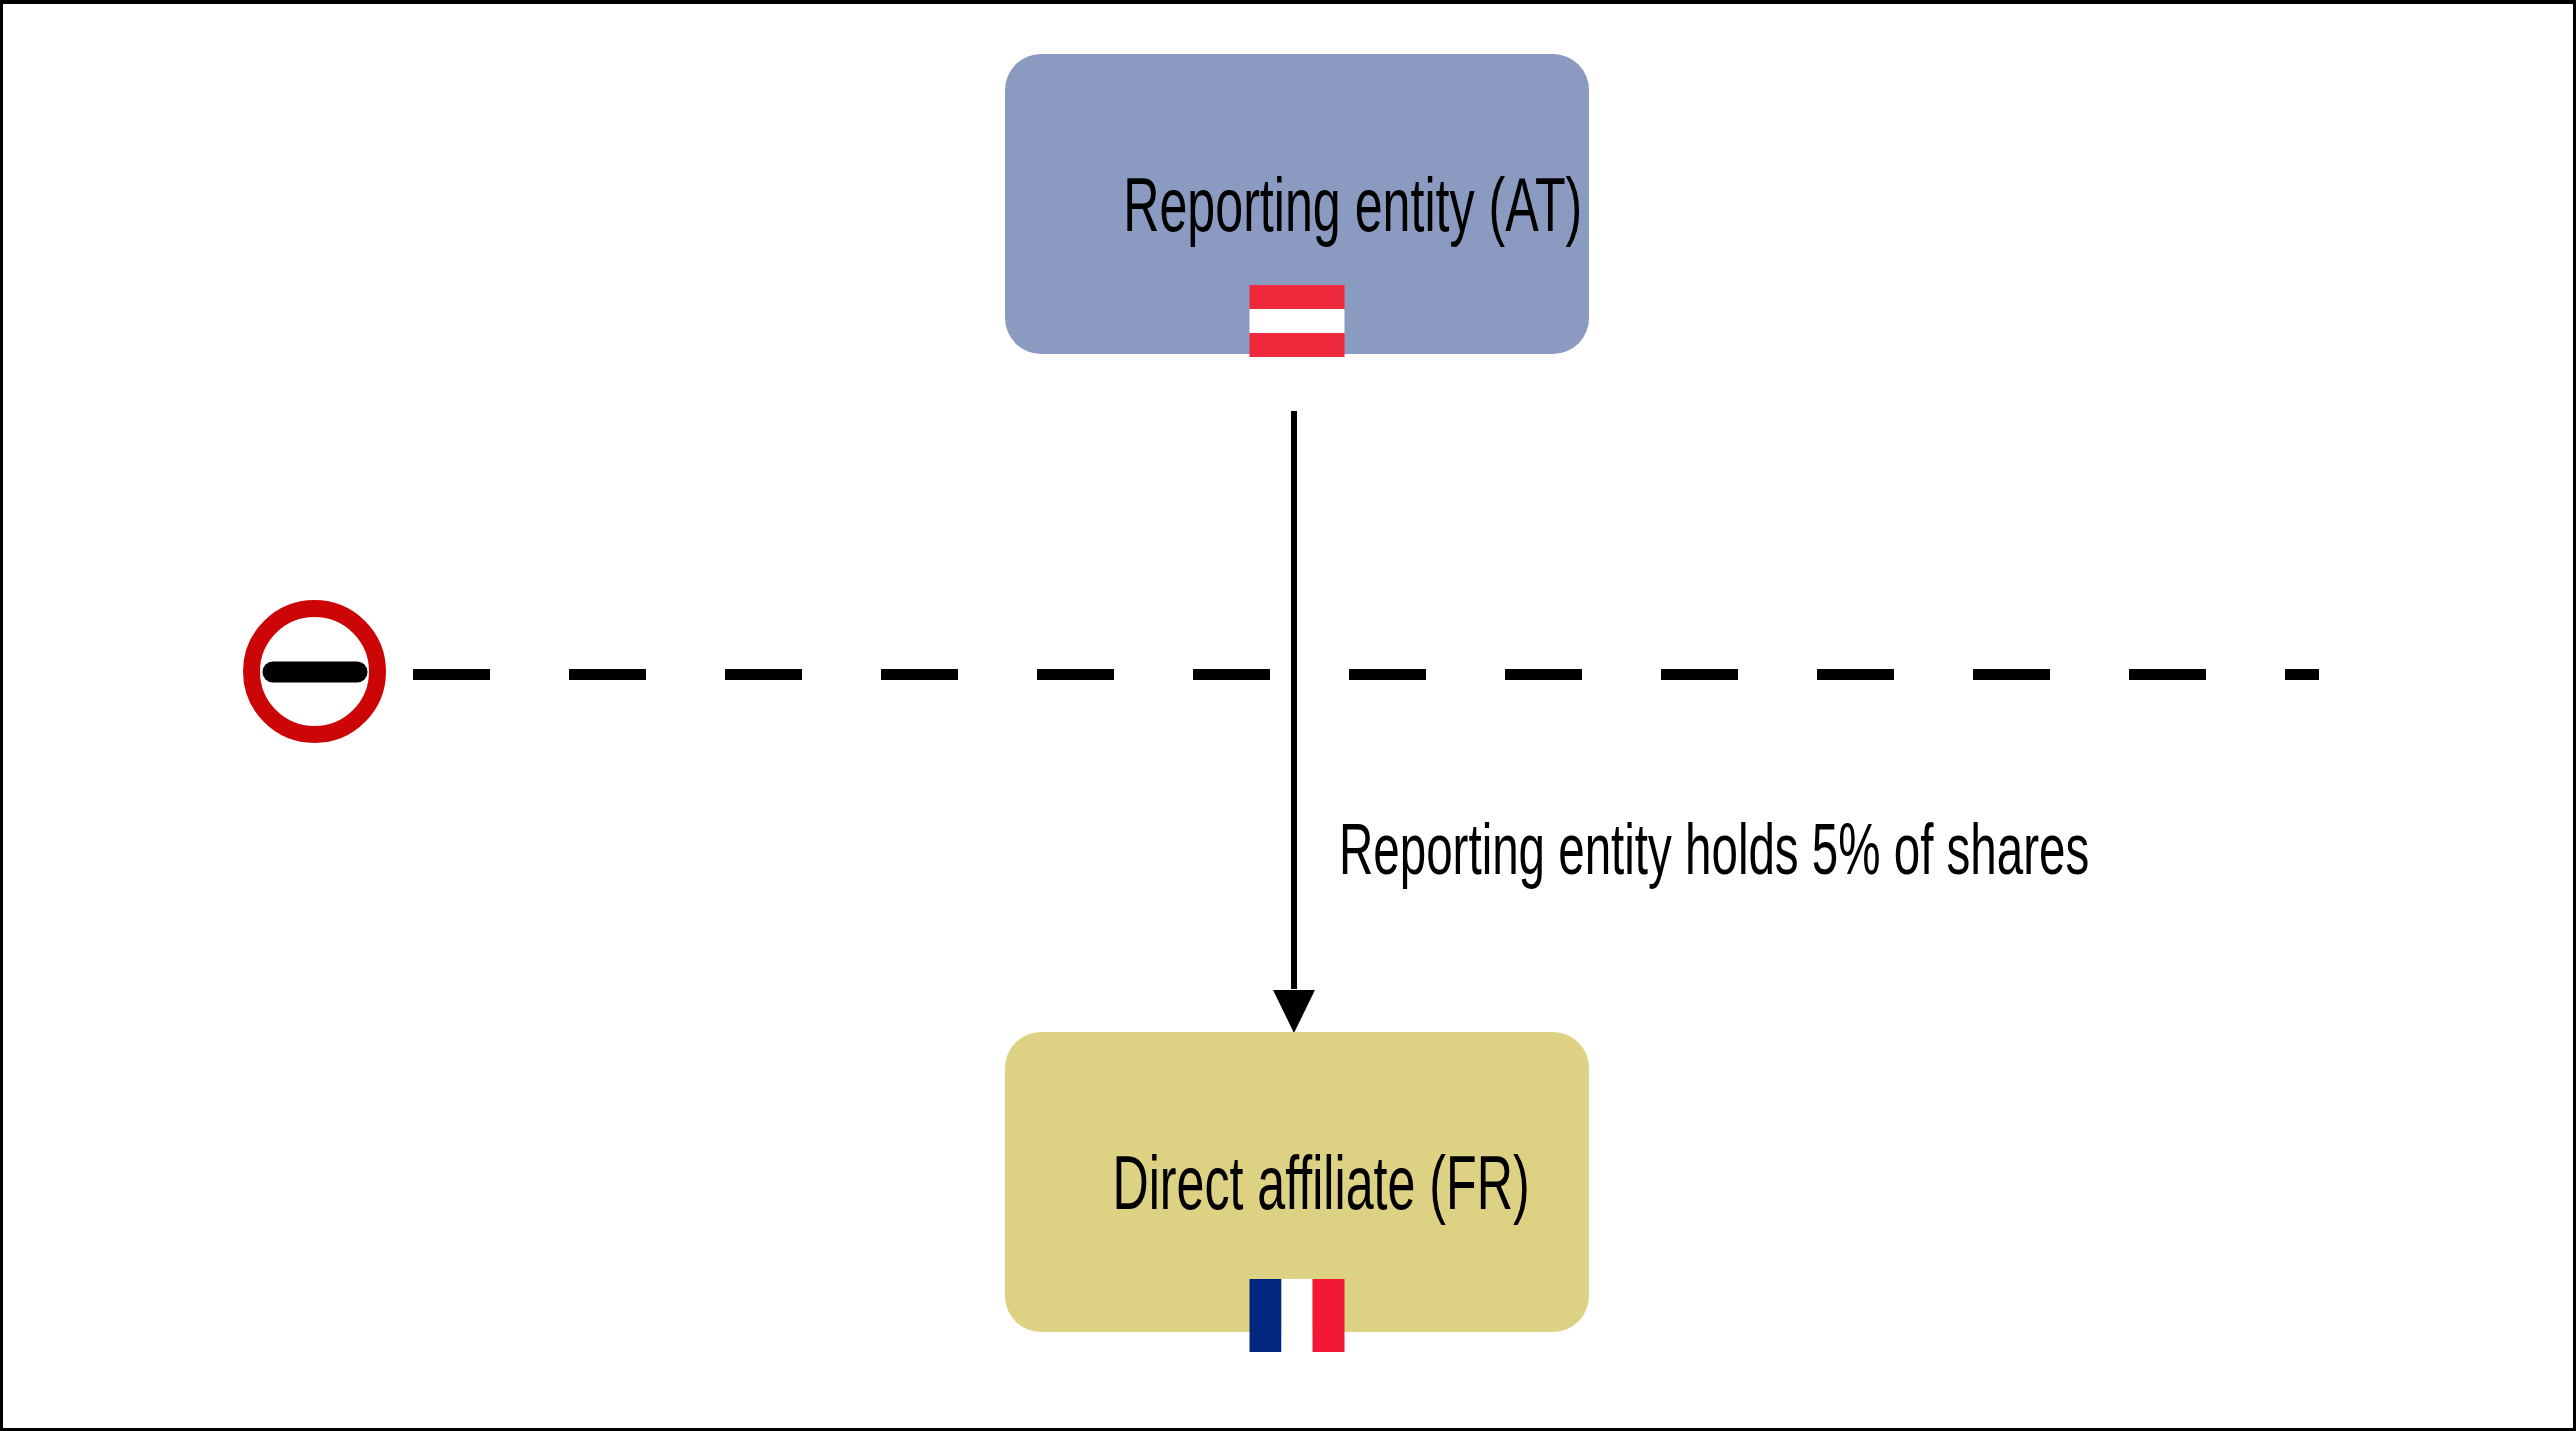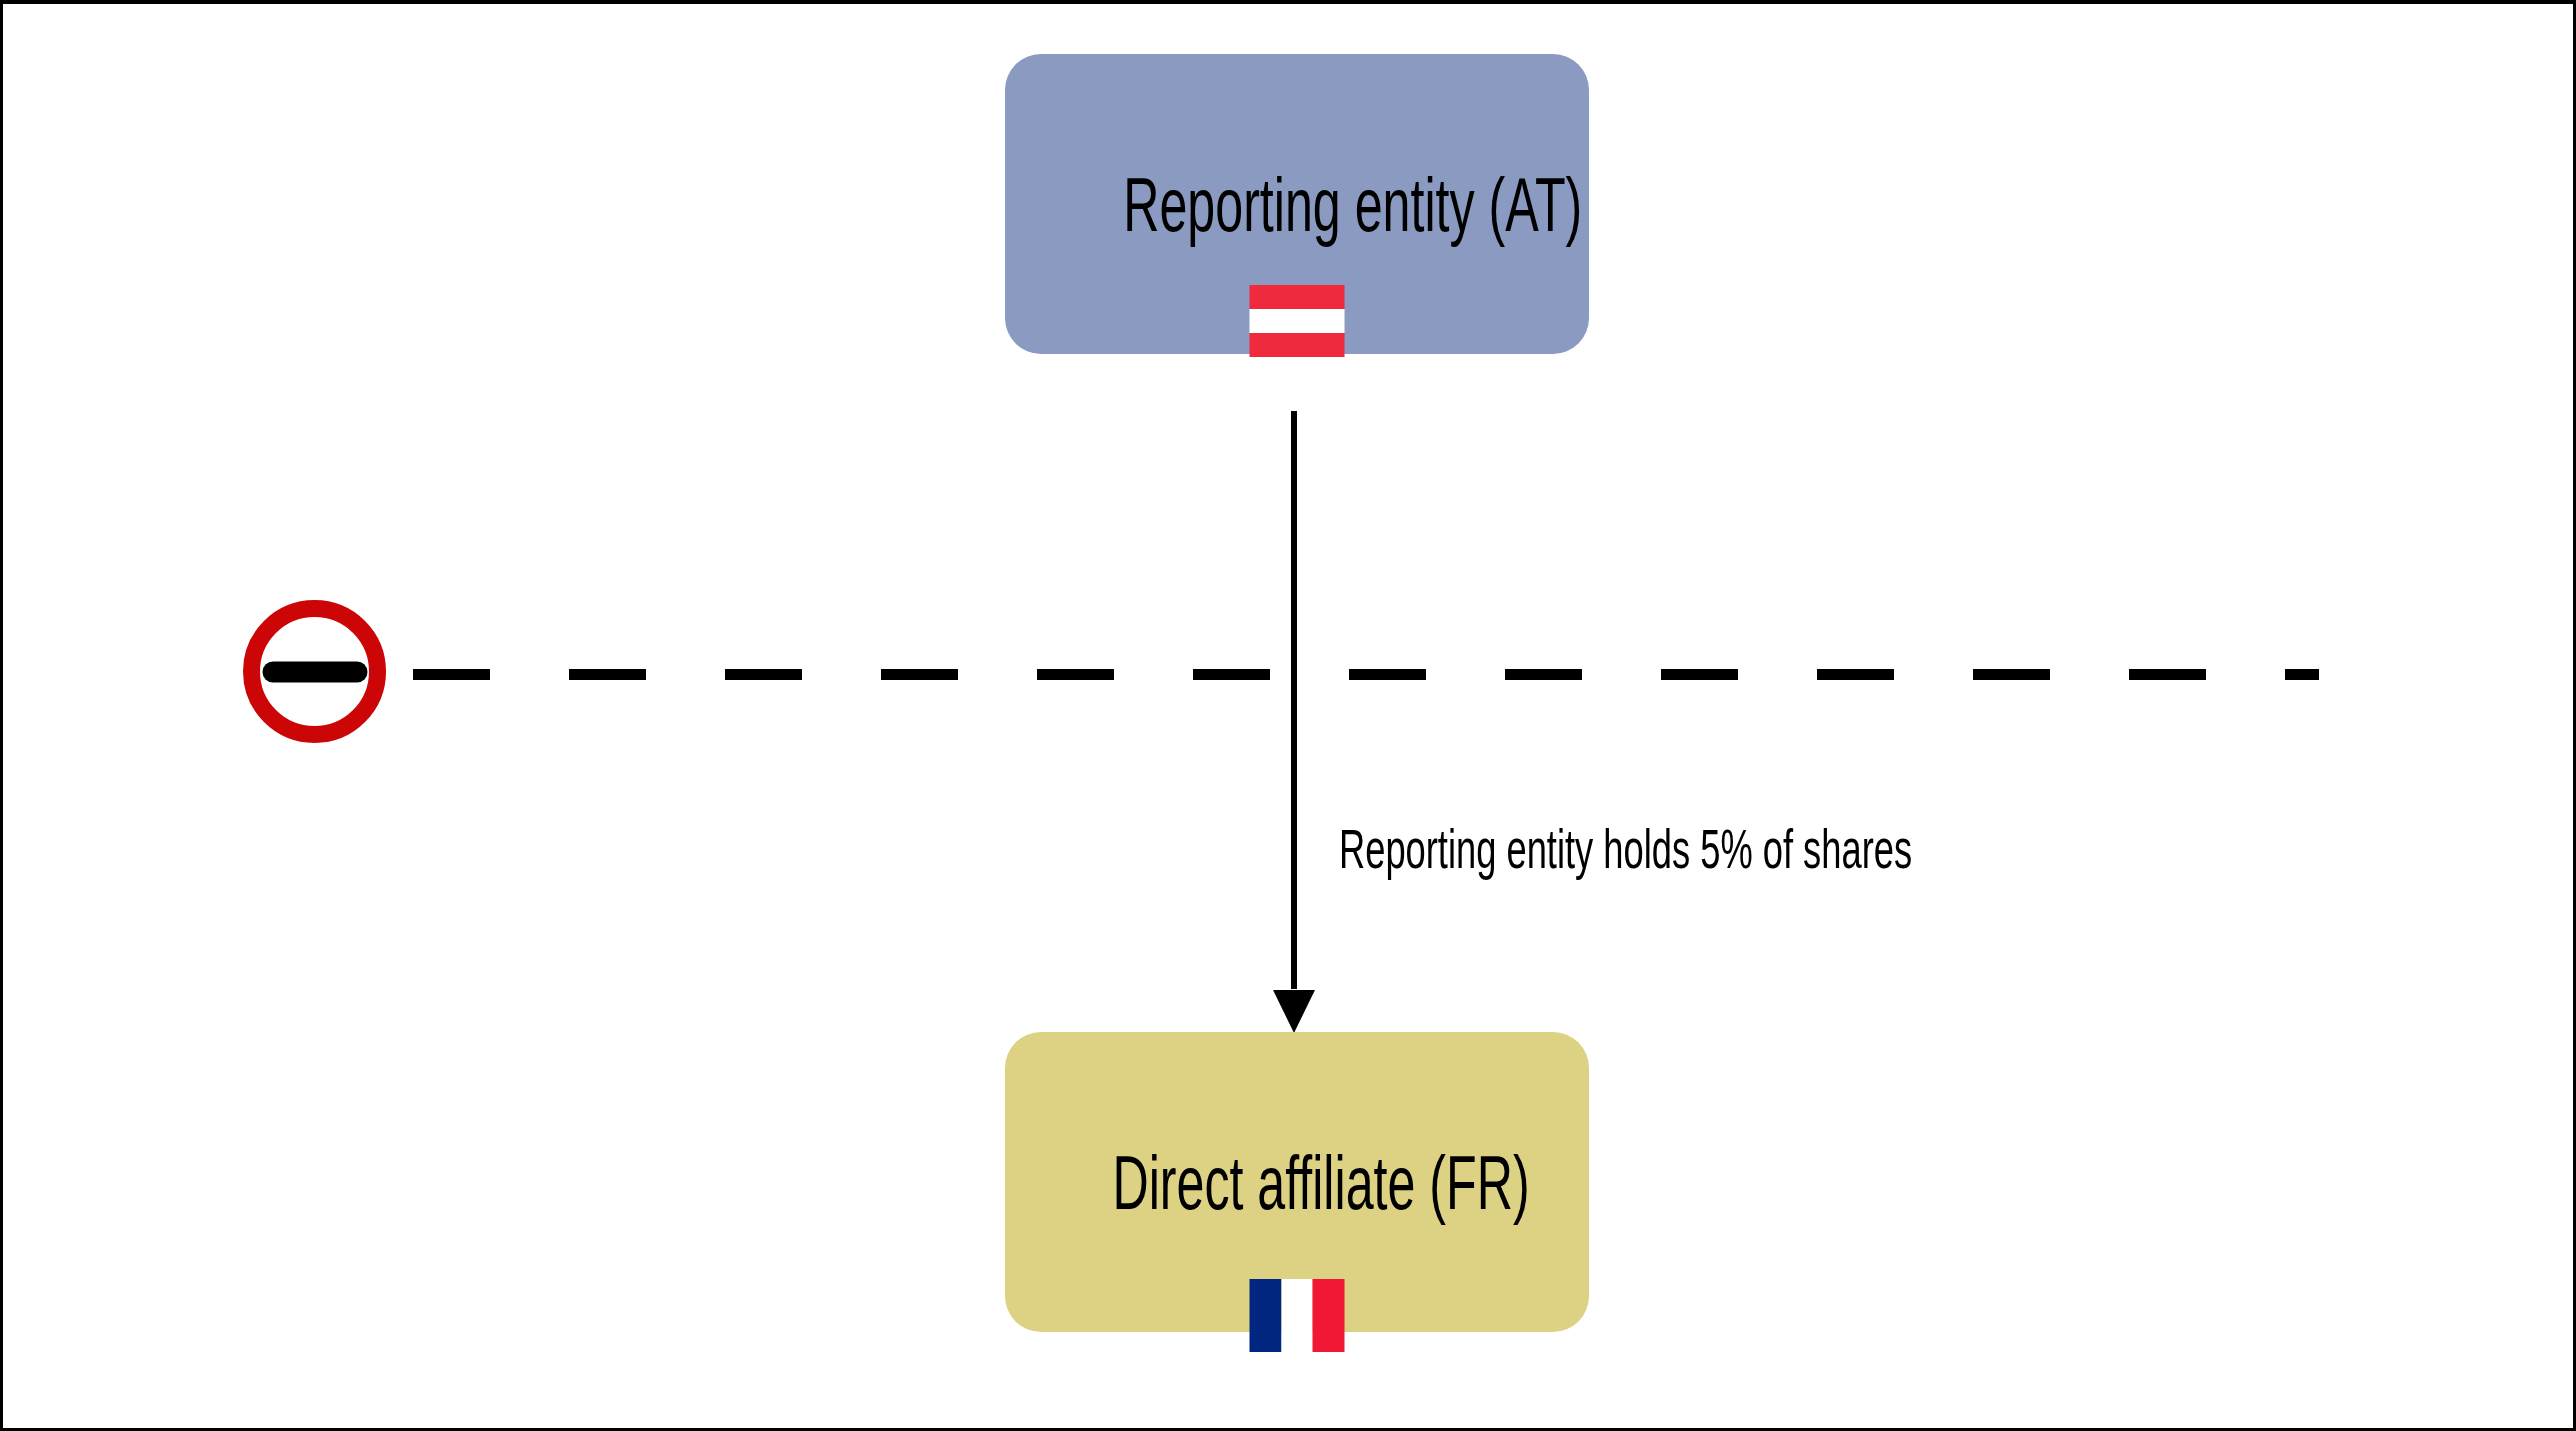--- a/index.html
+++ b/index.html
@@ -48,21 +48,21 @@
   }
   .arrow-head{
     position:absolute;left:1270px;top:986px;
     width:0;height:0;
     border-left:21px solid transparent;
     border-right:21px solid transparent;
     border-top:43px solid #000;
   }
   .edge-label{
     position:absolute;left:1336px;top:807px;
-    font-size:55px;line-height:76px;white-space:nowrap;
+    font-size:72px;line-height:76px;white-space:nowrap;
   }
   .edge-label .squeeze{transform-origin:left center;}
   .dashed-line{
     position:absolute;left:410px;top:665px;
     width:1906px;height:10.5px;
     background:repeating-linear-gradient(90deg,#000 0 77px,transparent 77px 156px);
   }
   .no-entry{
     position:absolute;left:240px;top:596px;
     width:143px;height:143px;

